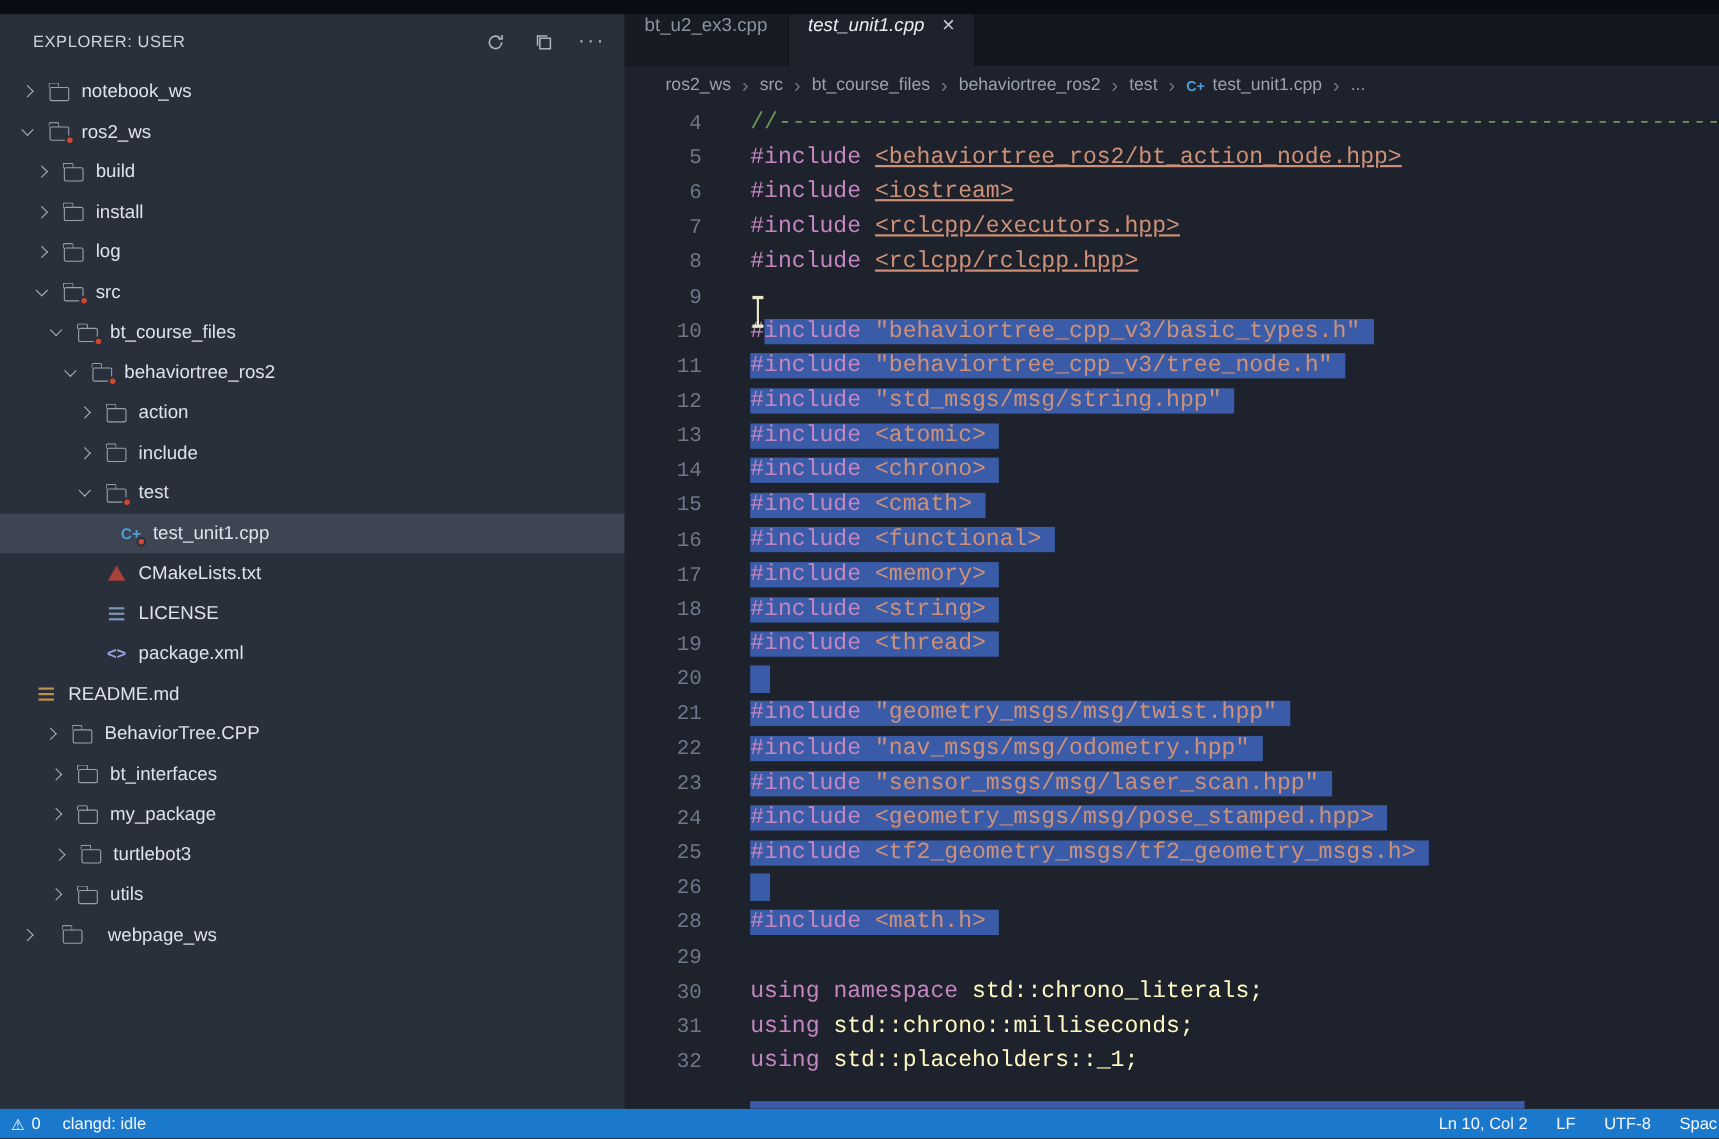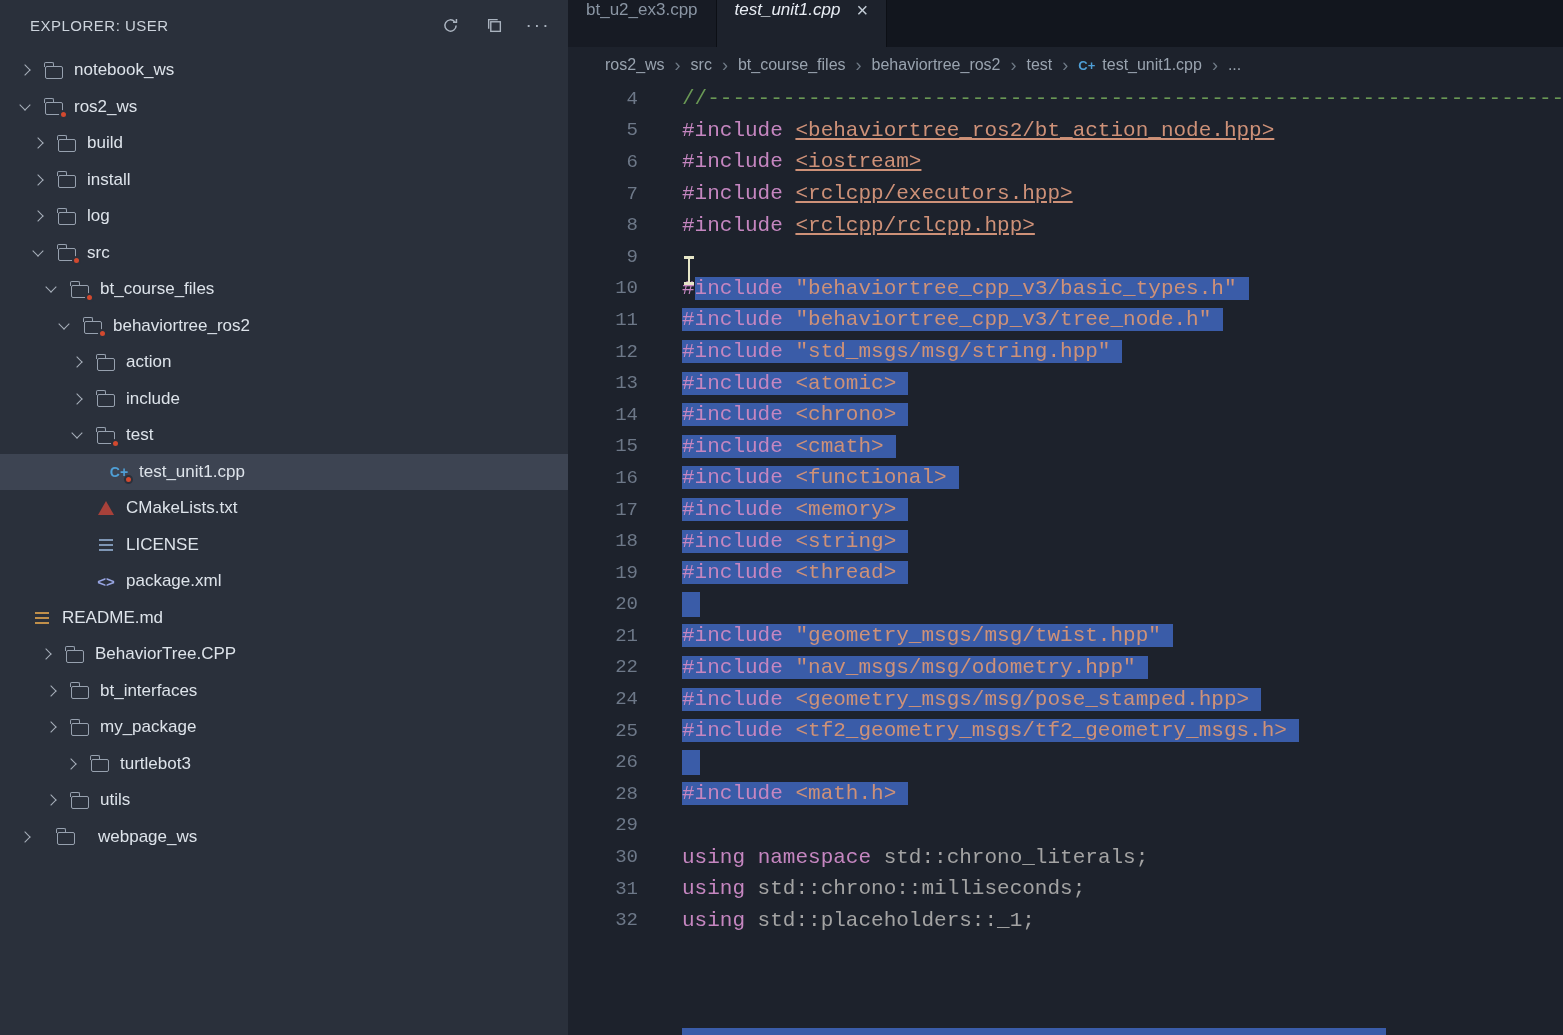--- a/index.html
+++ b/index.html
@@ -3,21 +3,21 @@
 <meta charset="utf-8">
 <style>
   :root{
     --status-bar:#1b79cd;
     --selection:#3a5ca8;
     --modified-dot:#d2492f;
   }
   *{margin:0;padding:0;box-sizing:border-box}
   html,body{width:1563px;height:1035px;overflow:hidden;background:#1d222c;
     font-family:"Liberation Sans",sans-serif}
-  .app{width:1563px;height:1035px;display:flex;flex-direction:row}
+  .app{width:1563px;height:1035px;display:flex;flex-direction:column}
   .top-strip{height:13px;background:#0a0d13;flex:none}
   .main{flex:1;display:flex;min-height:0}
 
   
   .sidebar{width:568px;flex:none;background:#2a303b;display:flex;flex-direction:column;overflow:hidden}
   .explorer-header{height:50px;display:flex;align-items:center;padding:0 20px 0 30px;
     color:#ccd3dc;font-size:15px;letter-spacing:.5px;flex:none}
   .explorer-title{flex:1;white-space:nowrap}
   .explorer-actions{display:flex;gap:24px;align-items:center;color:#aab3bf}
   .icon-btn{width:20px;height:20px;display:flex;align-items:center;justify-content:center;cursor:pointer}
@@ -63,21 +63,21 @@
   .code-line{height:31.6px;display:flex;align-items:center;white-space:pre}
   .ln{width:70px;text-align:right;color:#6d7888;font-size:19px;flex:none;font-family:"Liberation Mono",monospace}
   .lc{margin-left:44px}
   .lc.no-ml{margin-left:0}
   .lead{margin-left:44px;display:inline-block}
   .lc.sel{background:var(--selection);padding-right:12px}
   .lc.sel-empty{display:inline-block;width:18px;height:25px;padding-right:0}
   .tk-kw{color:#c586c0}
   .tk-str{color:#ce9178}
   .tk-cm{color:#6a9955}
-  .tk-id{color:#a3a3a3}
+  .tk-id{color:#fef9c3}
   .ul{text-decoration:underline}
   .bottom-strip{position:absolute;left:114px;bottom:0;width:704px;height:7px;background:var(--selection)}
 
   .ibeam{position:absolute;left:120px;top:258px;width:2.4px;height:25px;background:#e6e6c8;z-index:5}
   .ibeam::before,.ibeam::after{content:"";position:absolute;left:-3.8px;width:10px;height:2.6px;background:#e6e6c8}
   .ibeam::before{top:-2px}
   .ibeam::after{bottom:-2px}
 
   
   .status-bar{height:27px;background:var(--status-bar);display:flex;align-items:center;
@@ -274,21 +274,21 @@
           </div>
           <div class="tree-row" style="padding-left: 38px;">
             <span class="chev-box">
               <span class="chev right"></span>
             </span>
             <span class="icon-box">
               <span class="fi fi-folder"></span>
             </span>
             <span class="tree-label">my_package</span>
           </div>
-          <div class="tree-row" style="padding-left: 58px;">
+          <div class="tree-row" style="padding-left: 41px;">
             <span class="chev-box">
               <span class="chev right"></span>
             </span>
             <span class="icon-box">
               <span class="fi fi-folder"></span>
             </span>
             <span class="tree-label">turtlebot3</span>
           </div>
           <div class="tree-row" style="padding-left: 38px;">
             <span class="chev-box">
@@ -365,20 +365,21 @@
           <div class="code-line"><span class="ln">13</span><span class="lc sel"><span class="tk-kw">#include </span><span class="tk-str">&lt;atomic&gt;</span></span></div>
           <div class="code-line"><span class="ln">14</span><span class="lc sel"><span class="tk-kw">#include </span><span class="tk-str">&lt;chrono&gt;</span></span></div>
           <div class="code-line"><span class="ln">15</span><span class="lc sel"><span class="tk-kw">#include </span><span class="tk-str">&lt;cmath&gt;</span></span></div>
           <div class="code-line"><span class="ln">16</span><span class="lc sel"><span class="tk-kw">#include </span><span class="tk-str">&lt;functional&gt;</span></span></div>
           <div class="code-line"><span class="ln">17</span><span class="lc sel"><span class="tk-kw">#include </span><span class="tk-str">&lt;memory&gt;</span></span></div>
           <div class="code-line"><span class="ln">18</span><span class="lc sel"><span class="tk-kw">#include </span><span class="tk-str">&lt;string&gt;</span></span></div>
           <div class="code-line"><span class="ln">19</span><span class="lc sel"><span class="tk-kw">#include </span><span class="tk-str">&lt;thread&gt;</span></span></div>
           <div class="code-line"><span class="ln">20</span><span class="lc sel sel-empty"></span></div>
           <div class="code-line"><span class="ln">21</span><span class="lc sel"><span class="tk-kw">#include </span><span class="tk-str">"geometry_msgs/msg/twist.hpp"</span></span></div>
           <div class="code-line"><span class="ln">22</span><span class="lc sel"><span class="tk-kw">#include </span><span class="tk-str">"nav_msgs/msg/odometry.hpp"</span></span></div>
+          <div class="code-line"><span class="ln">23</span><span class="lc sel"><span class="tk-kw">#include </span><span class="tk-str">"sensor_msgs/msg/laser_scan.hpp"</span></span></div>
           <div class="code-line"><span class="ln">24</span><span class="lc sel"><span class="tk-kw">#include </span><span class="tk-str">&lt;geometry_msgs/msg/pose_stamped.hpp&gt;</span></span></div>
           <div class="code-line"><span class="ln">25</span><span class="lc sel"><span class="tk-kw">#include </span><span class="tk-str">&lt;tf2_geometry_msgs/tf2_geometry_msgs.h&gt;</span></span></div>
           <div class="code-line"><span class="ln">26</span><span class="lc sel sel-empty"></span></div>
           <div class="code-line"><span class="ln">28</span><span class="lc sel"><span class="tk-kw">#include </span><span class="tk-str">&lt;math.h&gt;</span></span></div>
           <div class="code-line"><span class="ln">29</span><span class="lc"></span></div>
           <div class="code-line"><span class="ln">30</span><span class="lc"><span class="tk-kw">using</span><span class="tk-id"> </span><span class="tk-kw">namespace</span><span class="tk-id"> std::chrono_literals;</span></span></div>
           <div class="code-line"><span class="ln">31</span><span class="lc"><span class="tk-kw">using</span><span class="tk-id"> std::chrono::milliseconds;</span></span></div>
           <div class="code-line"><span class="ln">32</span><span class="lc"><span class="tk-kw">using</span><span class="tk-id"> std::placeholders::_1;</span></span></div>
         </div>
       <div class="ibeam"></div>

